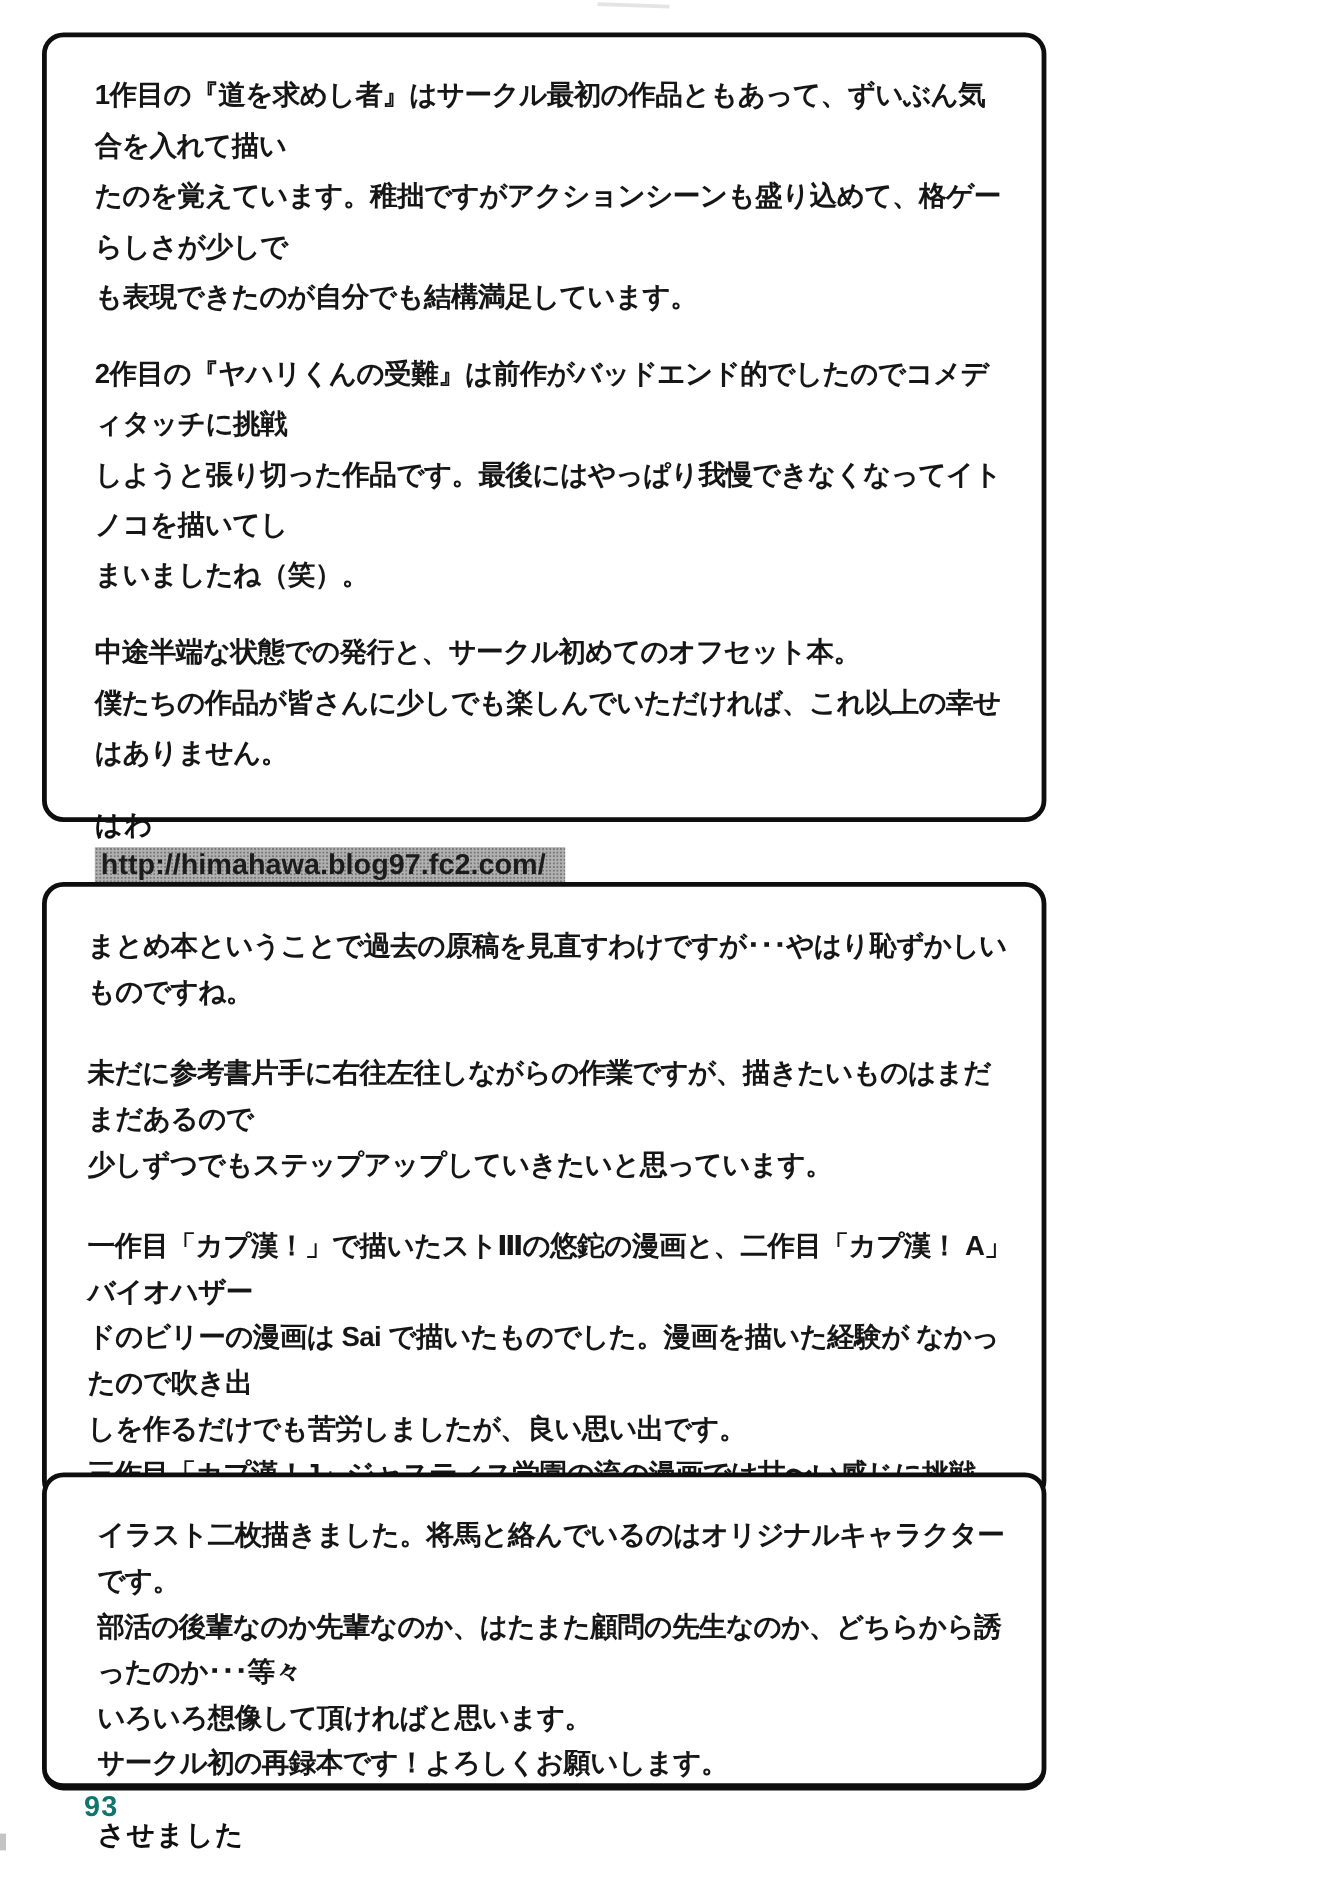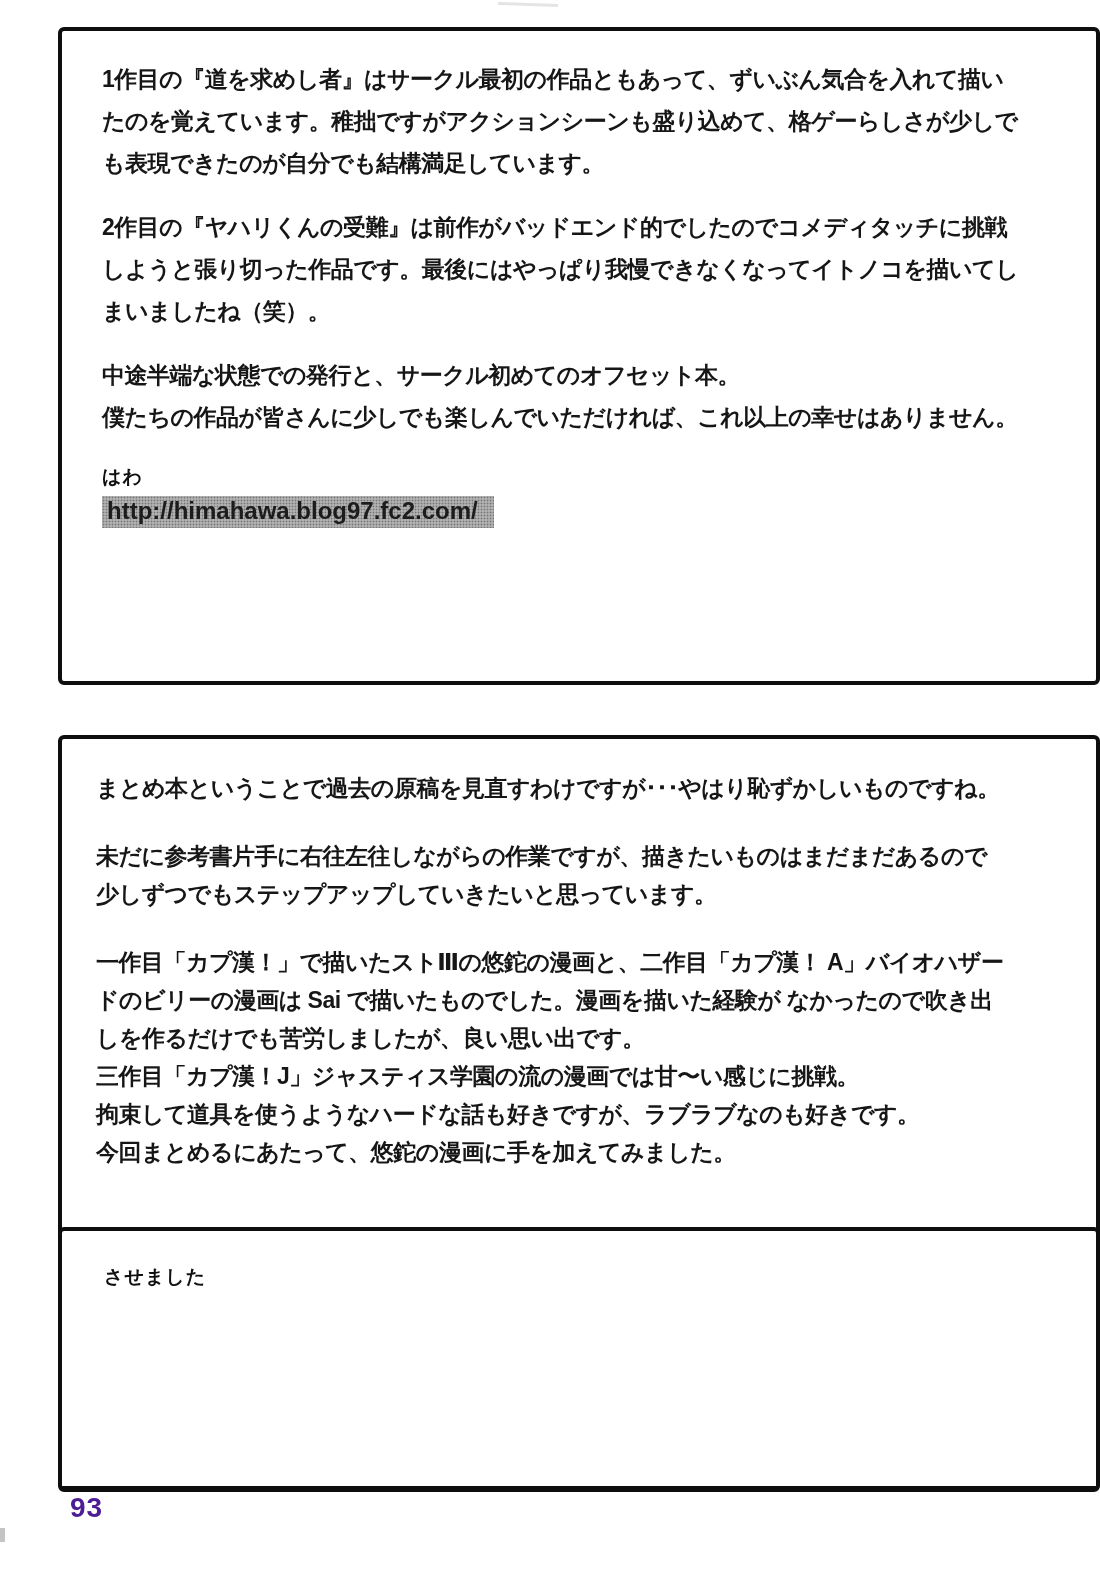--- a/index.html
+++ b/index.html
@@ -3,48 +3,48 @@
 <meta charset="utf-8">
 <style>
   html,body{margin:0;padding:0;}
   body{
     width:1100px;height:1579px;position:relative;background:#ffffff;
     font-family:"Liberation Sans","DejaVu Sans",sans-serif;
     overflow:hidden;
   }
   .page{position:absolute;inset:0;background:#ffffff;}
   .box{
-    position:absolute;left:58px;width:1042px;box-sizing:border-box;
-    background:#ffffff;border:4px solid #0e0e0e;border-radius:6px;
+    position:absolute;left:35px;width:837px;box-sizing:border-box;
+    background:#ffffff;border:4px solid #0e0e0e;border-radius:18px;
   }
   #box-1{top:27px;height:658px;padding:27px 28px 0 40px;}
   #box-2{top:694px;height:517px;padding:30px 24px 0 34px;margin-top:41px;}
   #box-3{top:1227px;height:265px;padding:29px 24px 0 42px;border-bottom-width:6px;}
   .para{
     margin:0;color:#161616;font-size:23px;font-weight:600;
     letter-spacing:-0.5px;white-space:pre-line;
   }
   #box-1 .para{line-height:42px;margin-bottom:22px;}
   #box-2 .para{line-height:38px;margin-bottom:30px;}
   #box-3 .para{line-height:38px;margin-bottom:24px;}
   .author{
-    font-size:19px;line-height:34px;font-weight:800;color:#101010;
+    font-size:23px;line-height:34px;font-weight:800;color:#101010;
     letter-spacing:1px;
   }
   .url{
     display:inline-block;margin-top:2px;
     font-size:24px;line-height:28px;font-weight:700;color:#1c1c1c;
     padding:1px 16px 3px 5px;
     background-color:#b1b1b1;
     background-image:radial-gradient(#777777 0.8px, rgba(0,0,0,0) 1.1px);
     background-size:3px 3px;
   }
   .pageno{
     position:absolute;left:70px;top:1492px;
-    font-size:28px;font-weight:700;color:#4c1d95;letter-spacing:1px;
+    font-size:24px;font-weight:700;color:#0f766e;letter-spacing:1px;
   }
   
   .artifact{position:absolute;background:#c9c9c9;opacity:.5;}
   #artifact-1{left:498px;top:3px;width:60px;height:3px;transform:rotate(2deg);}
   #artifact-2{left:0px;top:1528px;width:5px;height:14px;background:#8a8a8a;}
 </style>
 </head>
 <body>
 
 <div class="page">
@@ -68,20 +68,24 @@
 少しずつでもステップアップしていきたいと思っています。</p>
     <p class="para">一作目「カプ漢！」で描いたストⅢの悠鉈の漫画と、二作目「カプ漢！ A」バイオハザー
 ドのビリーの漫画は Sai で描いたものでした。漫画を描いた経験が なかったので吹き出
 しを作るだけでも苦労しましたが、良い思い出です。
 三作目「カプ漢！J」ジャスティス学園の流の漫画では甘〜い感じに挑戦。
 拘束して道具を使うようなハードな話も好きですが、ラブラブなのも好きです。
 今回まとめるにあたって、悠鉈の漫画に手を加えてみました。</p>
   </section>
 
   <section class="box" id="box-3">
+    <p class="para">イラスト二枚描きました。将馬と絡んでいるのはオリジナルキャラクターです。
+部活の後輩なのか先輩なのか、はたまた顧問の先生なのか、どちらから誘ったのか･･･等々
+いろいろ想像して頂ければと思います。
+サークル初の再録本です！よろしくお願いします。</p>
     <div class="author">させました</div>
   </section>
 
   <div class="pageno">93</div>
 
   <div class="artifact" id="artifact-1"></div>
   <div class="artifact" id="artifact-2"></div>
 
 </div>
 

